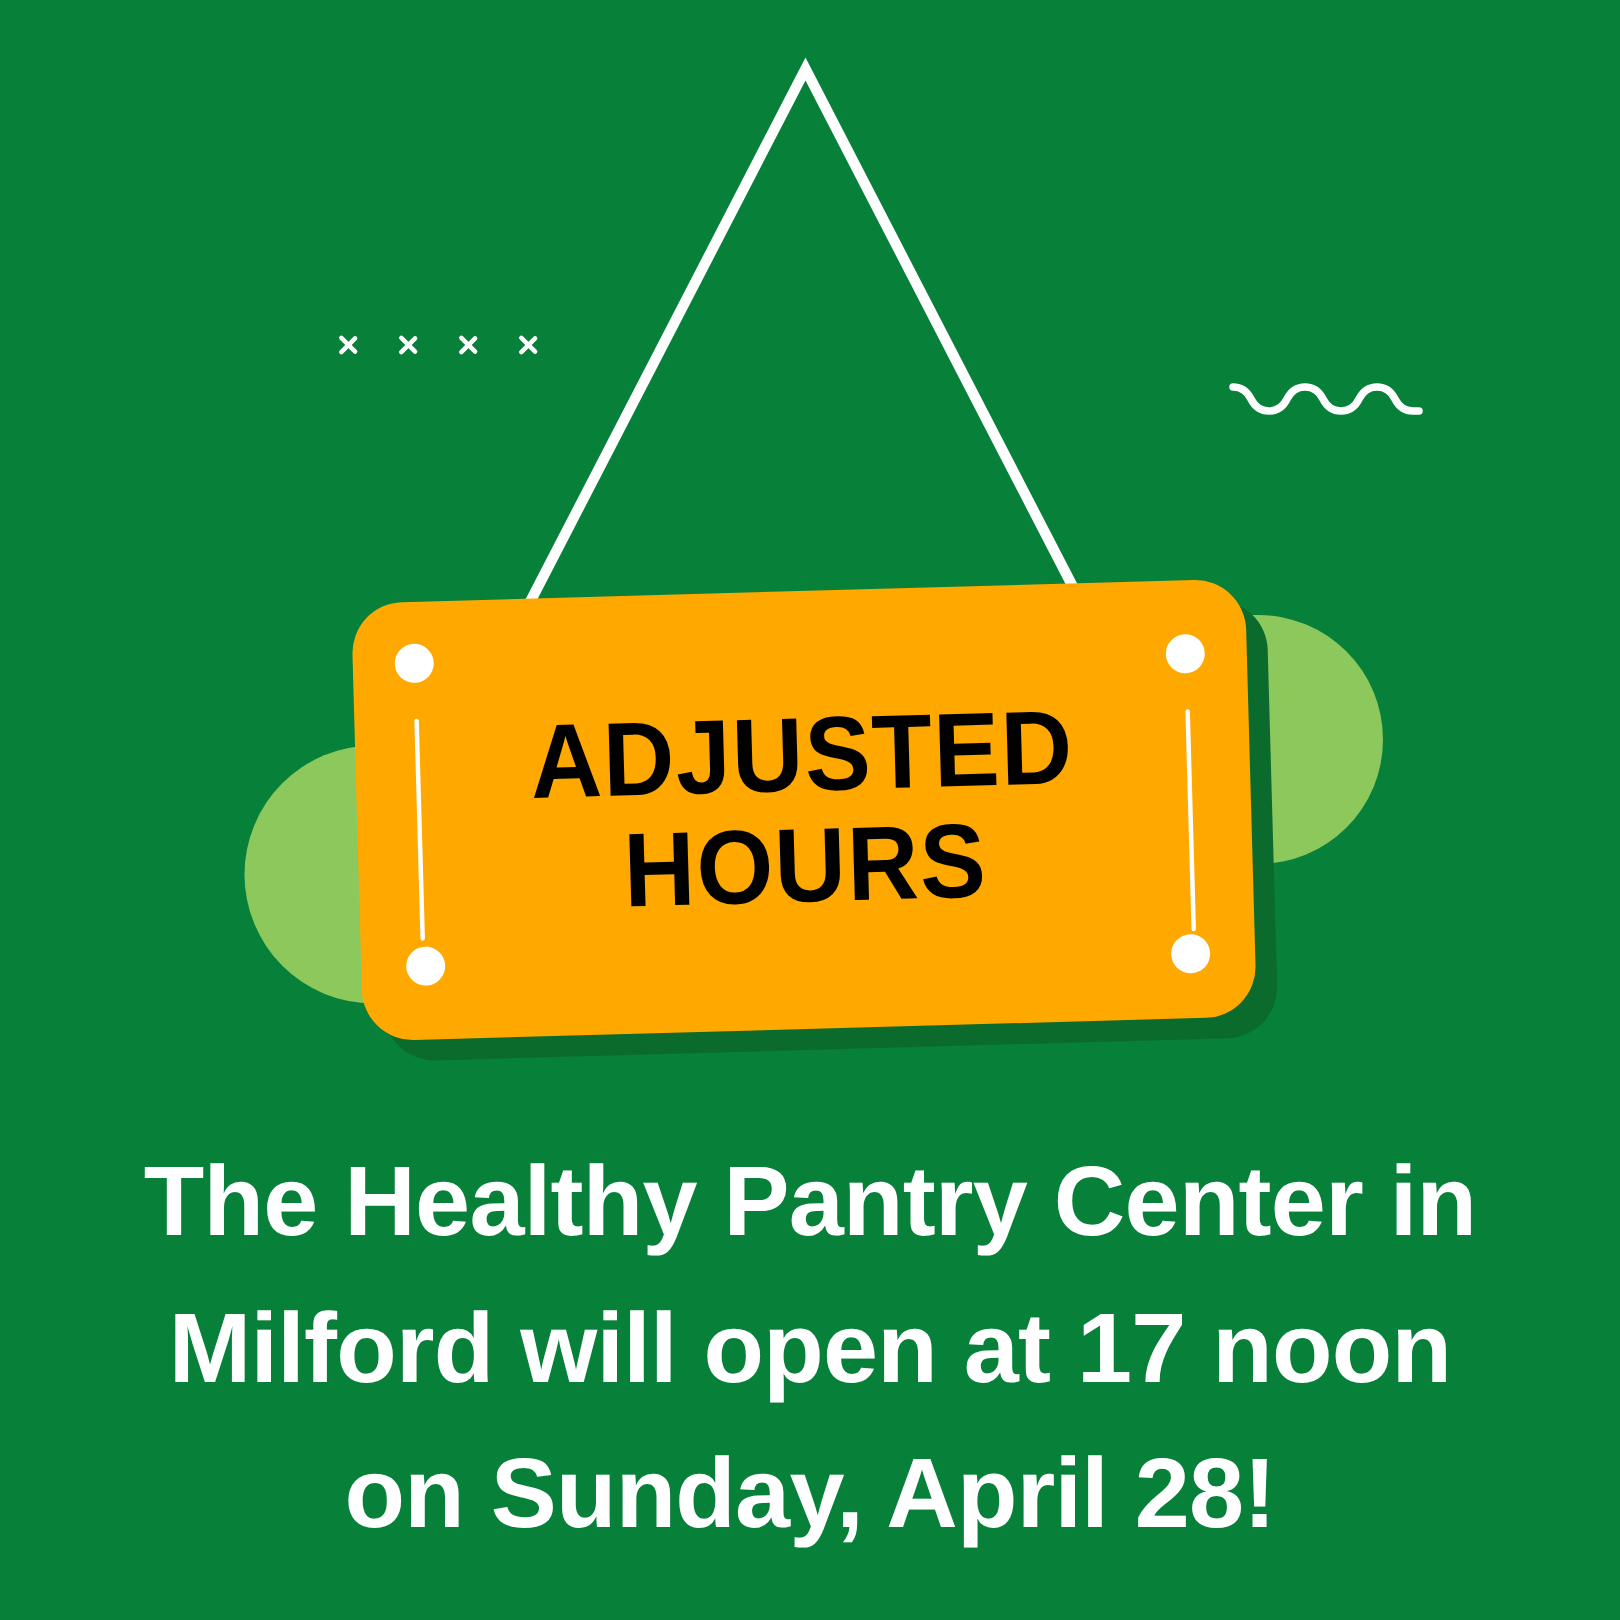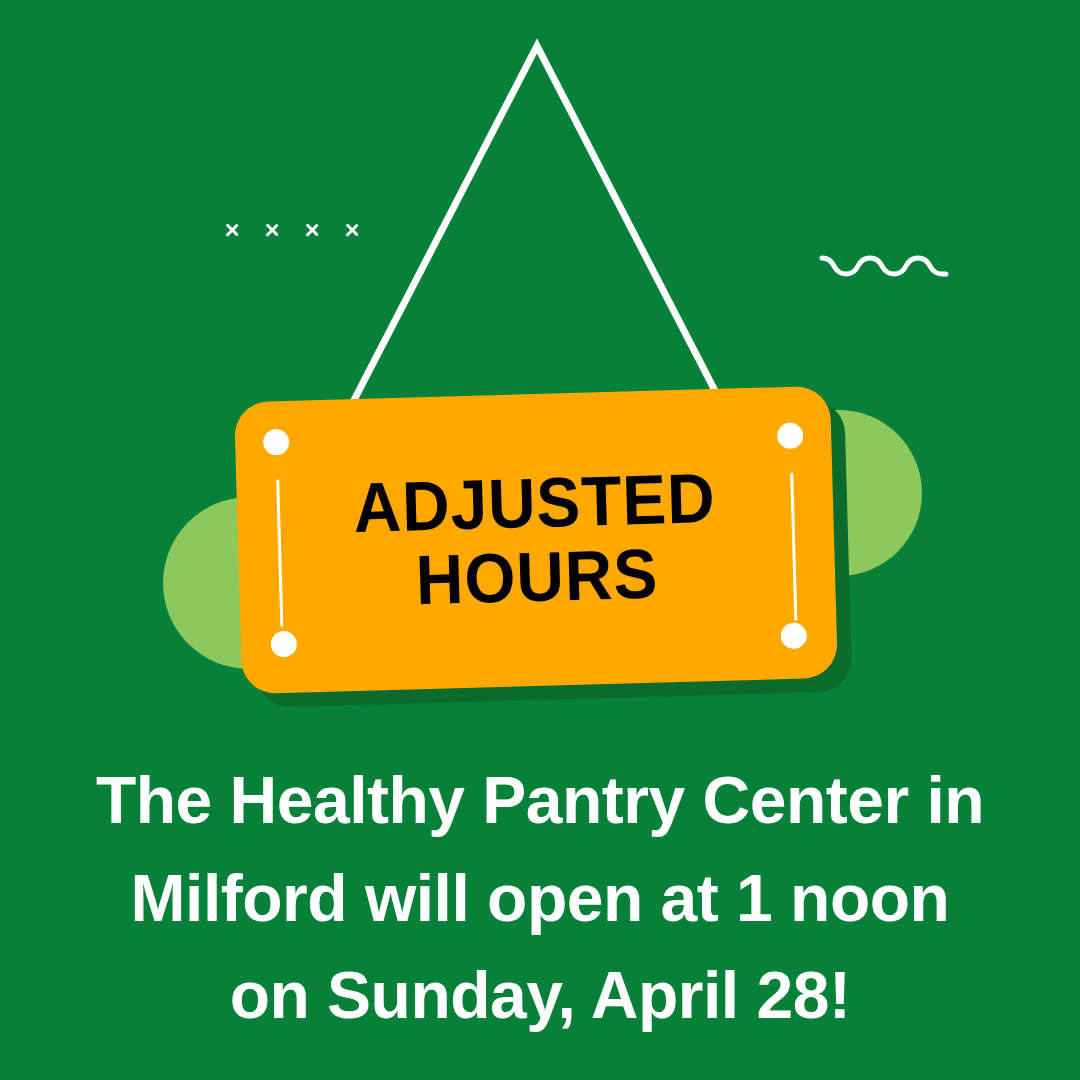--- a/index.html
+++ b/index.html
@@ -219,17 +219,17 @@
     <span class="rivet-line rivet-line-right"></span>
 
     <div class="sign-text">
       <span class="sign-line-1">ADJUSTED</span>
       <span class="sign-line-2">HOURS</span>
     </div>
   </div>
 
   <div class="headline">
     <span class="headline-line">The Healthy Pantry Center in</span>
-    <span class="headline-line">Milford will open at 1 noon</span>
+    <span class="headline-line">Milford will open at 17 noon</span>
     <span class="headline-line">on Sunday, April 28!</span>
   </div>
 
 </div>
 
 </body></html>

